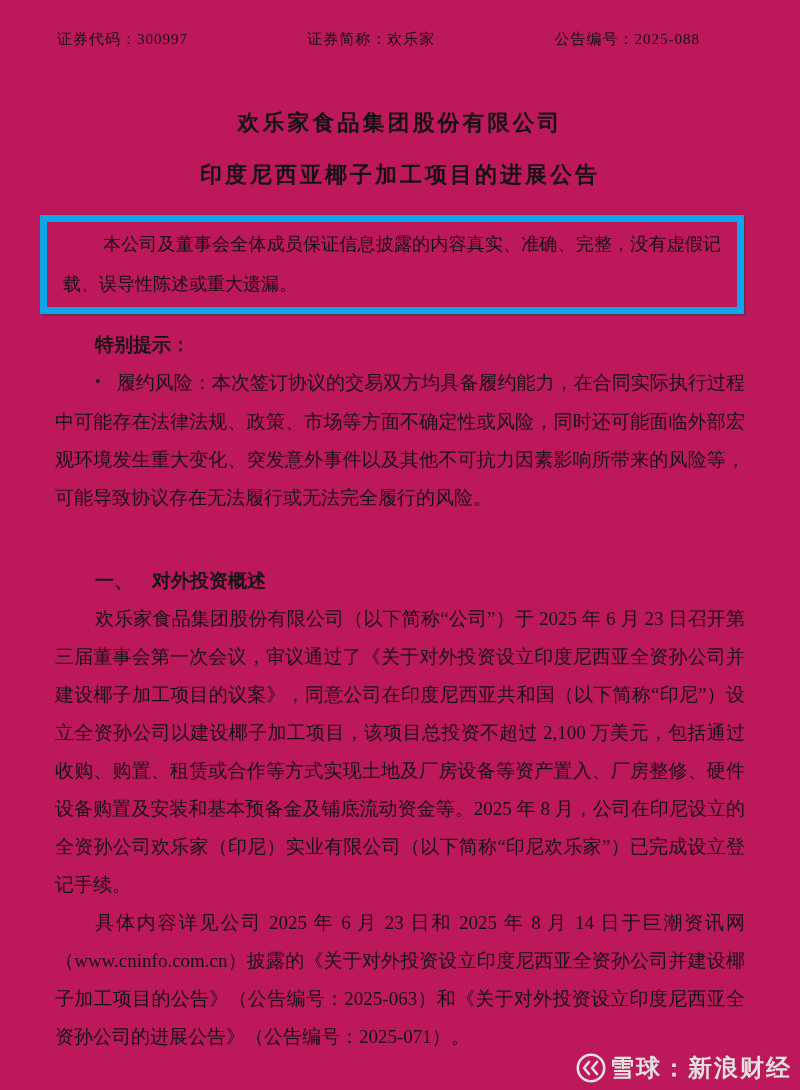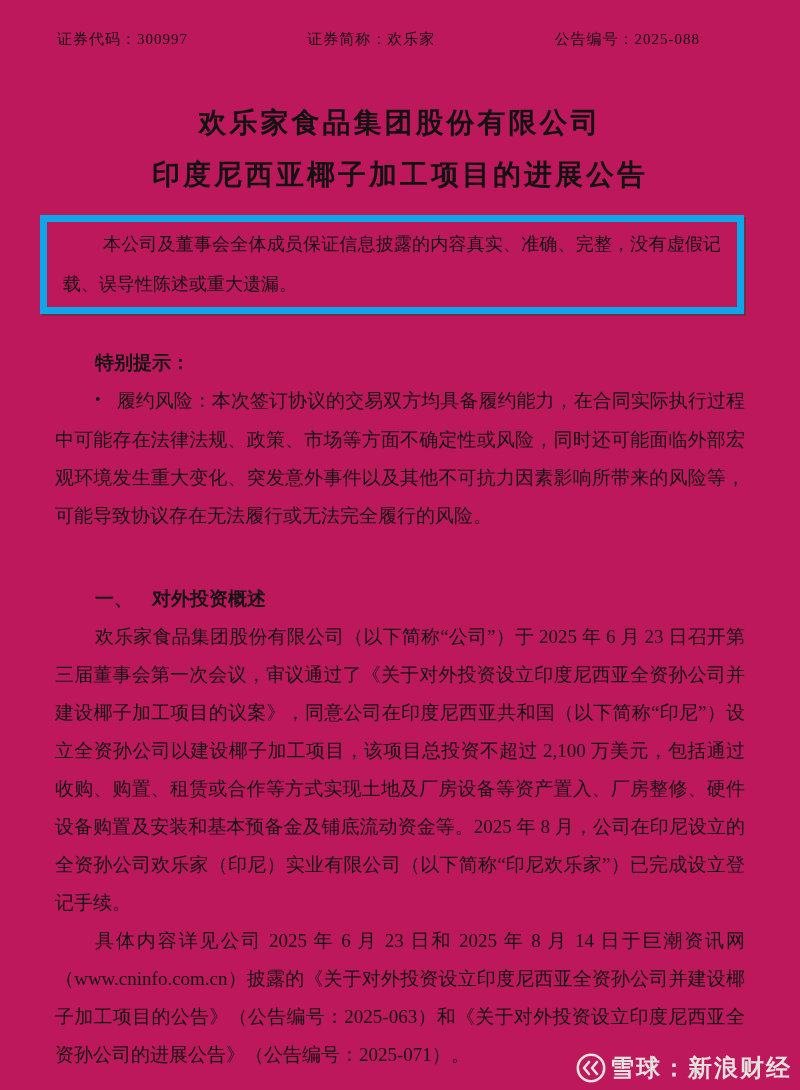--- a/index.html
+++ b/index.html
@@ -18,21 +18,21 @@
   .doc-header {
     display: flex;
     justify-content: space-between;
     margin: 30px 100px 0 57px;
     font-size: 15px;
     letter-spacing: 1px;
     white-space: nowrap;
   }
   .title-block { margin-top: 58px; text-align: center; }
   .title-line {
-    font-size: 28px;
+    font-size: 22px;
     font-weight: bold;
     line-height: 32px;
     margin-bottom: 20px;
     letter-spacing: 3px;
   }
   .notice-box {
     margin: 24px 56px 0 40px;
     border: 7px solid #0ea5e9;
     box-shadow: 2px 2px 0 rgba(60,60,60,0.55);
     padding: 2px 16px 3px 16px;
@@ -44,21 +44,21 @@
     text-indent: 40px;
   }
   .content {
     margin: 0 55px;
     font-size: 19px;
     line-height: 38px;
     text-align: justify;
     color: #141414;
   }
   .special-heading {
-    margin-top: 30px;
+    margin-top: 12px;
     font-weight: bold;
     text-indent: 40px;
   }
   .bullet-para { text-indent: 40px; }
   .bullet-glyph {
     font-size: 16px;
     margin-right: 16px;
     position: relative;
     top: -2px;
   }

